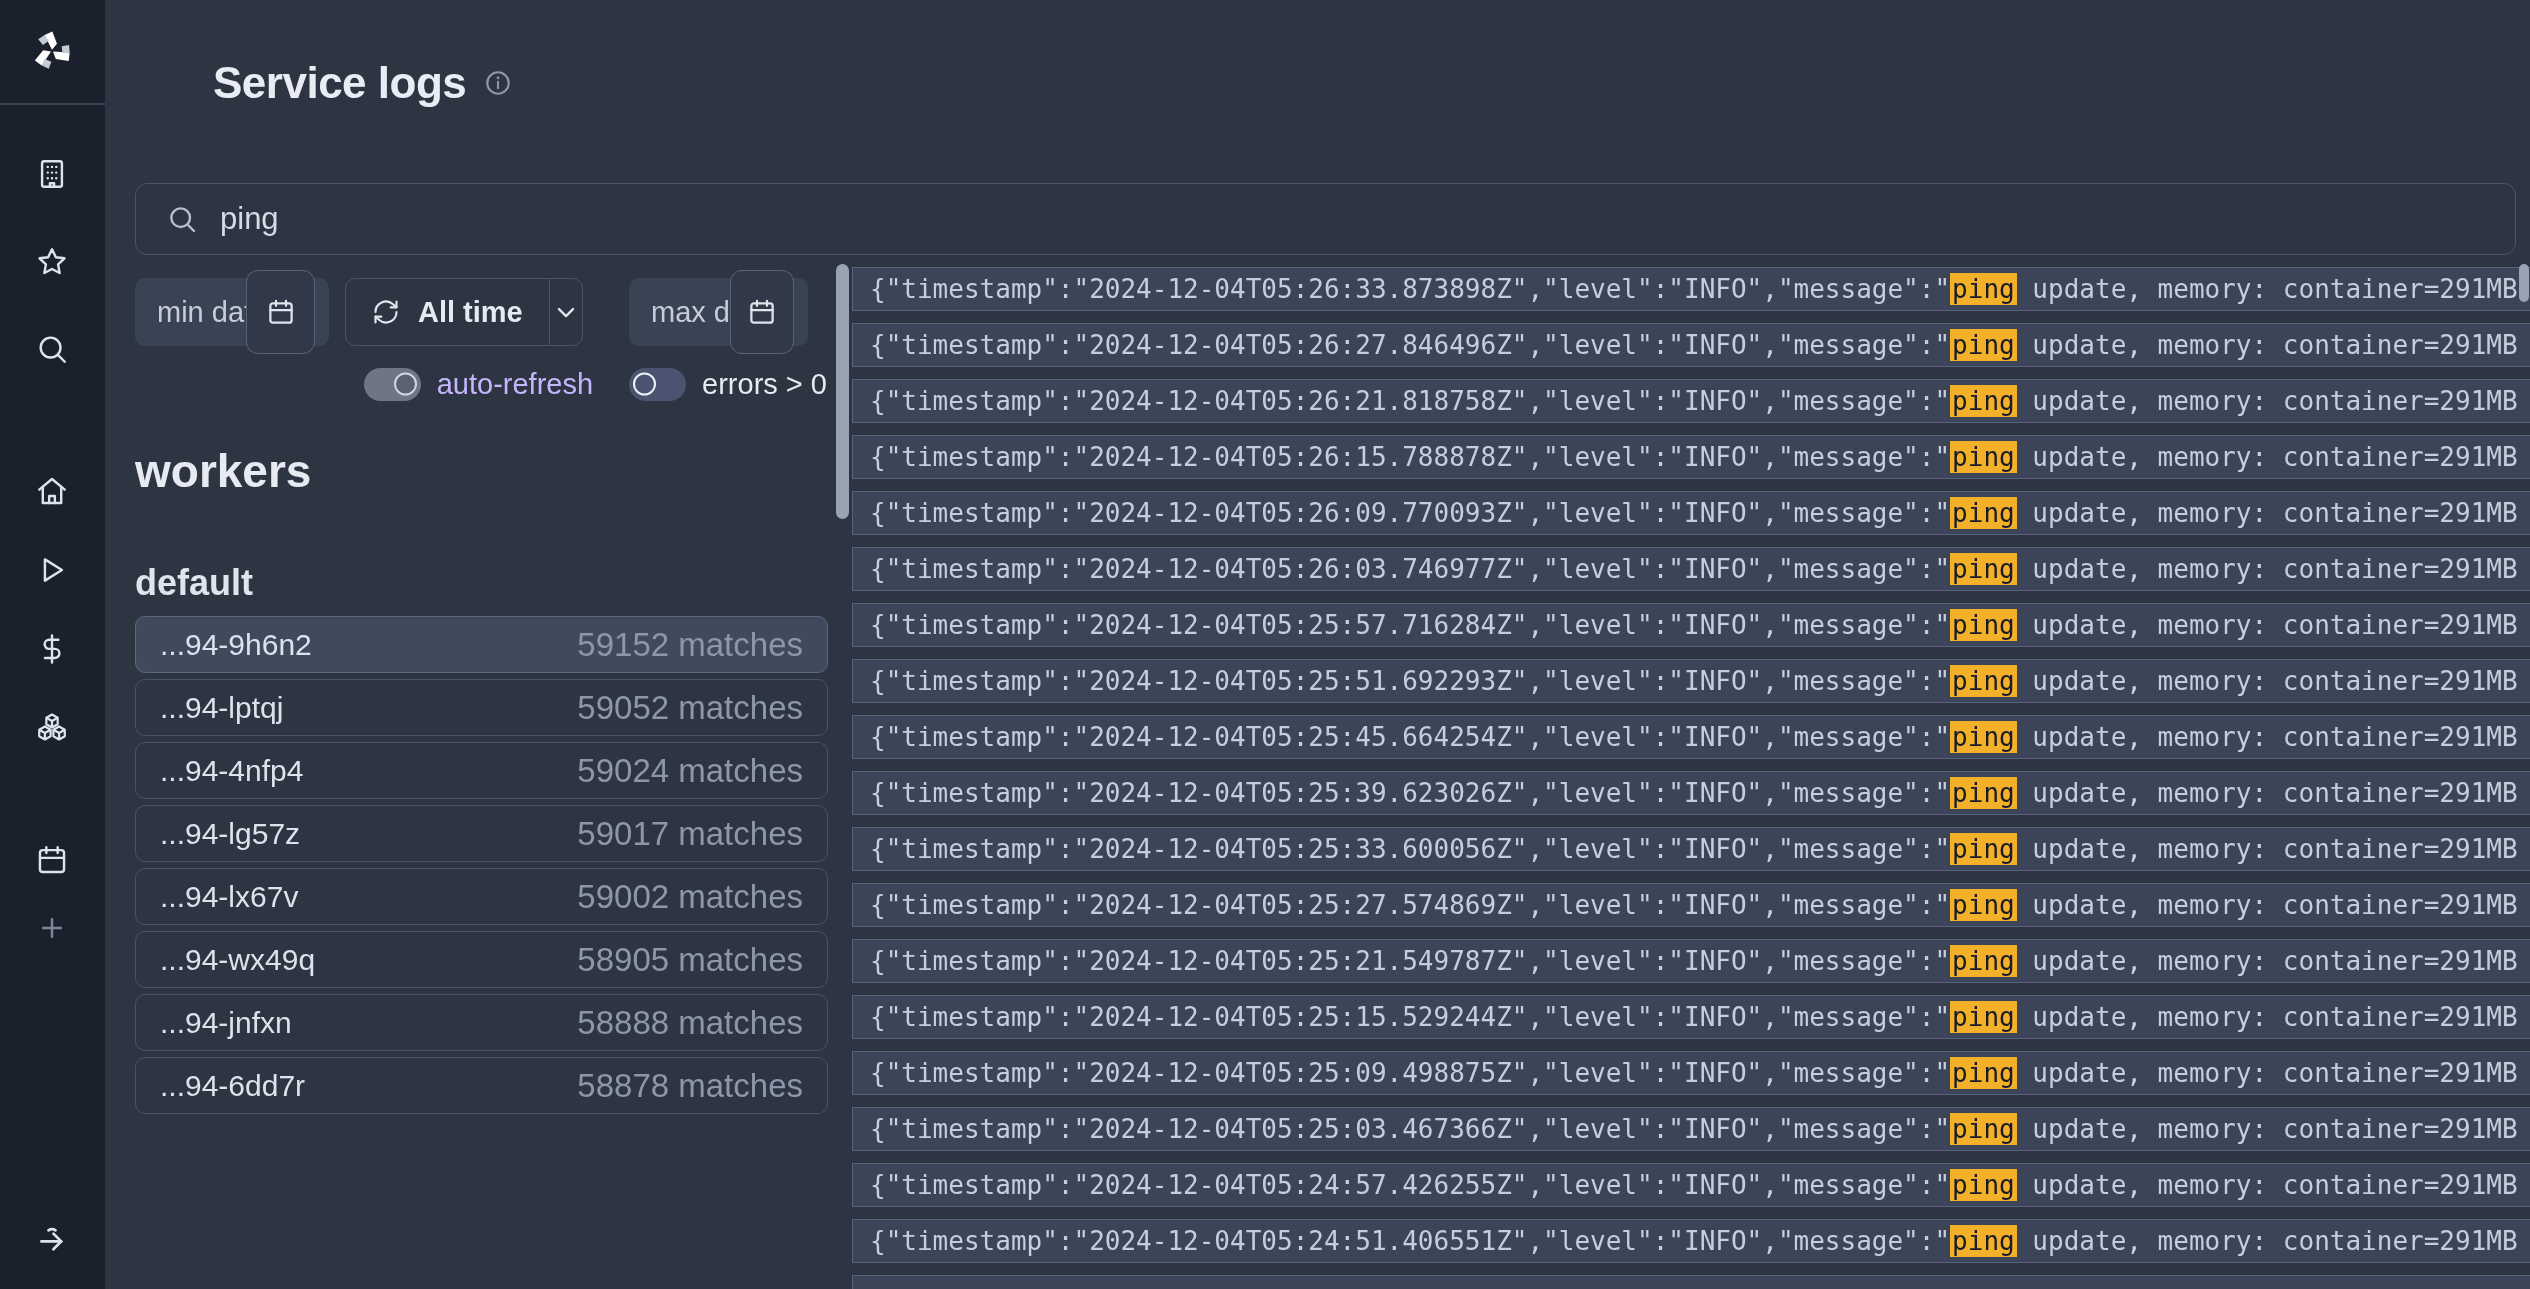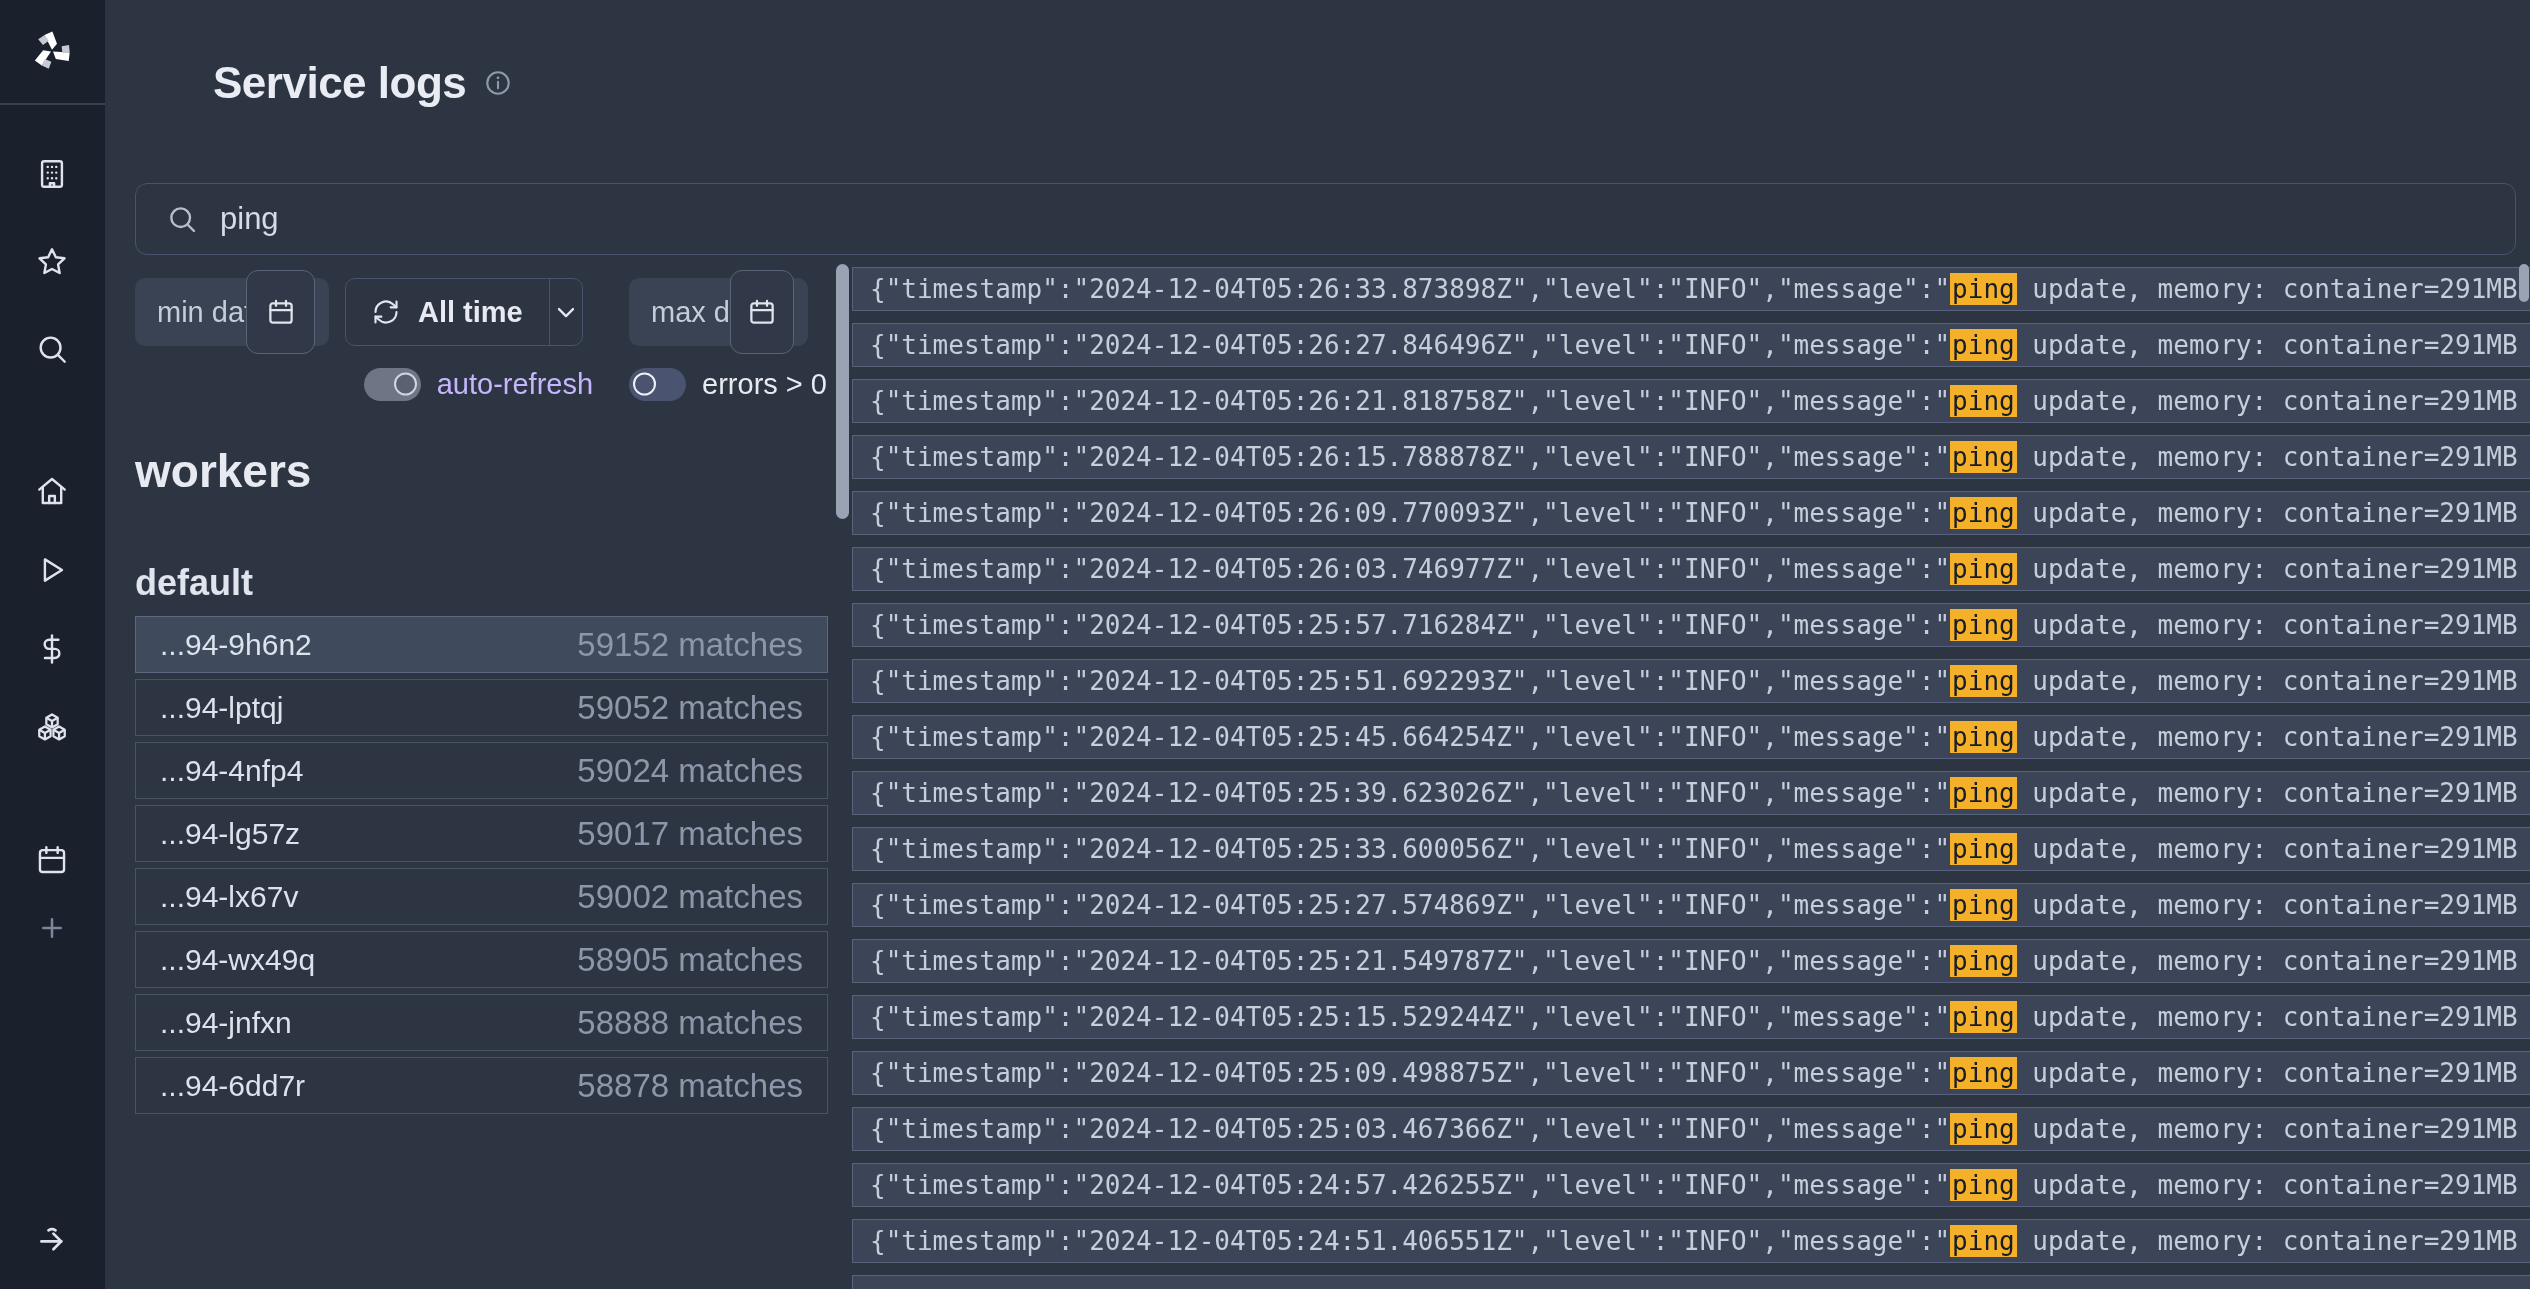--- a/index.html
+++ b/index.html
@@ -88,21 +88,21 @@
   .toggle-errors { background:#4a5470; margin-left:20px; }
   .toggle-errors .toggle-knob { left:4px; border:2.5px solid #eef1f6; background:transparent; }
   .toggle-label-muted { font-size:29px; color:#c4b5fd; white-space:nowrap;text-align:right; }
   .toggle-label-bright { font-size:29px; color:#e7eaf0; font-weight:500; white-space:nowrap; }
 
   
   .workers-heading { position:absolute; left:135px; top:444px; font-size:46px; font-weight:700; color:#e7eaf0; }
   .group-heading  { position:absolute; left:135px; top:562px; font-size:36px; font-weight:700; color:#dfe4ed; }
   .worker-list { position:absolute; left:135px; top:616px; width:693px; }
   .worker-row {
-    height:57px; margin-bottom:6px; border:1px solid #4a5364; border-radius:0;
+    height:57px; margin-bottom:6px; border:1px solid #4a5364; border-radius:10px;
     display:flex; align-items:center; justify-content:space-between; padding:0 24px;
     cursor:pointer; background:transparent;
   }
   .worker-row.selected { background:#3f4a5d; border-color:#5d6780; }
   .worker-id { font-size:30px; color:#dde3ec; }
   .worker-matches { font-size:33px; color:#8e97a9; }
 
   
   .log-scrollbar-left {
     position:absolute; left:836px; top:264px; width:13px; height:255px;

